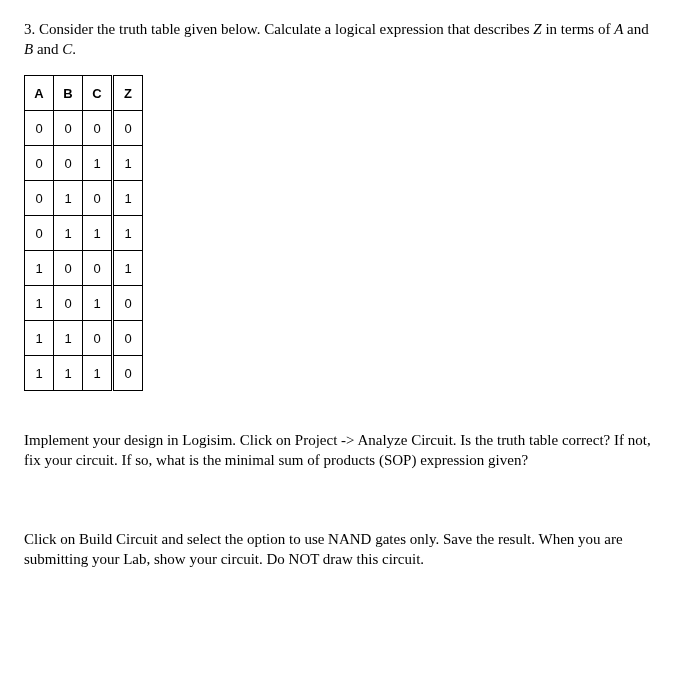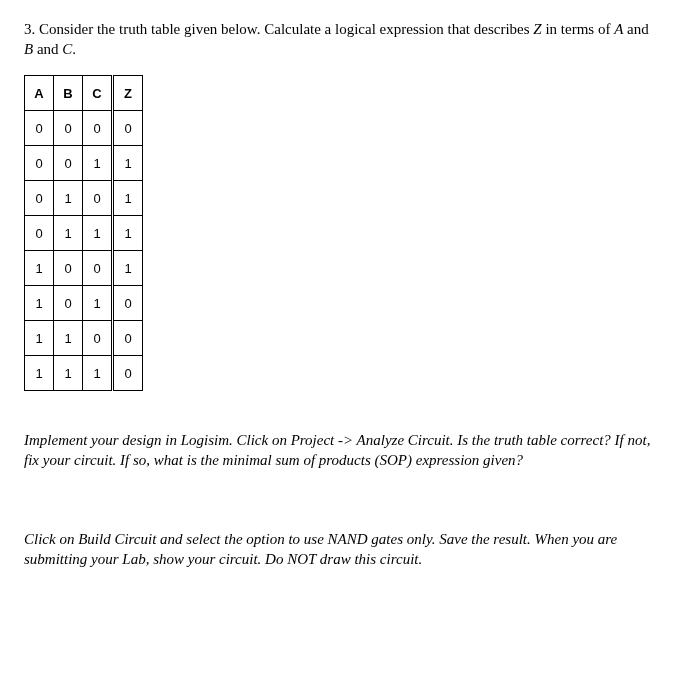--- a/index.html
+++ b/index.html
@@ -38,21 +38,20 @@
     font-weight: bold;
   }
   
   table.truth-table th.zcol,
   table.truth-table td.zcol {
     border-left: 3px double #000;
   }
   .para {
     line-height: 1.3;
     margin-bottom: 60px;
-    font-style: italic;
   }
   .para:last-child {
     margin-bottom: 16px;
   }
 </style>
 </head>
 <body>
 
 <div class="question-text">
   <span>3.</span>

